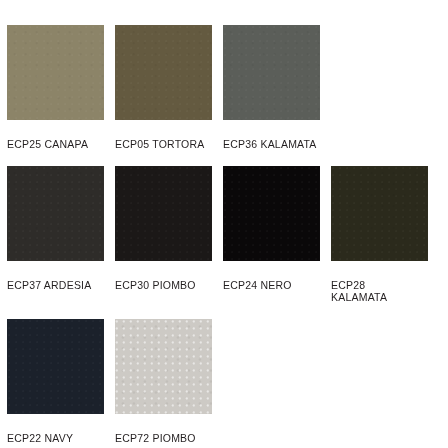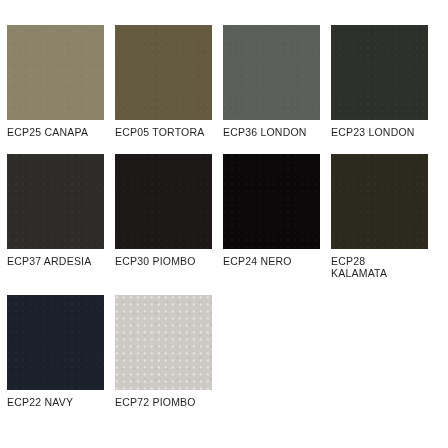--- a/index.html
+++ b/index.html
@@ -48,21 +48,21 @@
     height: 95px;
     display: block;
     border: 0;
     
     background-repeat: repeat;
     background-size: 7px 7px, 11px 11px, 100% 100%;
     box-shadow: inset 0 0 0 1px rgba(255,255,255,0.012);
   }
 
   .swatch-label {
-    margin-top: 6px;
+    margin-top: 18px;
     font-size: 10.5px;
     line-height: 12.5px;
     letter-spacing: 0.02em;
     color: #231f20;
     white-space: pre-line;
     font-family: "Liberation Sans", sans-serif;
   }
 
   
   .grain {
@@ -87,25 +87,21 @@
       <div class="swatch-cell">
         <div class="swatch-chip grain" style="--chip: #8c8468;"></div>
         <div class="swatch-label">ECP25 CANAPA</div>
       </div>
       <div class="swatch-cell">
         <div class="swatch-chip grain" style="--chip: #645a40;"></div>
         <div class="swatch-label">ECP05 TORTORA</div>
       </div>
       <div class="swatch-cell">
         <div class="swatch-chip grain" style="--chip: #5b5e59;"></div>
-        <div class="swatch-label">ECP36 LONDON</div>
-      </div>
-      <div class="swatch-cell">
-        <div class="swatch-chip grain" style="--chip: #2d2f2a;"></div>
-        <div class="swatch-label">ECP23 LONDON</div>
+        <div class="swatch-label">ECP36 KALAMATA</div>
       </div>
     </div>
   <div class="swatch-row row-2">
       <div class="swatch-cell">
         <div class="swatch-chip grain" style="--chip: #2e2c29;"></div>
         <div class="swatch-label">ECP37 ARDESIA</div>
       </div>
       <div class="swatch-cell">
         <div class="swatch-chip grain" style="--chip: #1b1817;"></div>
         <div class="swatch-label">ECP30 PIOMBO</div>

